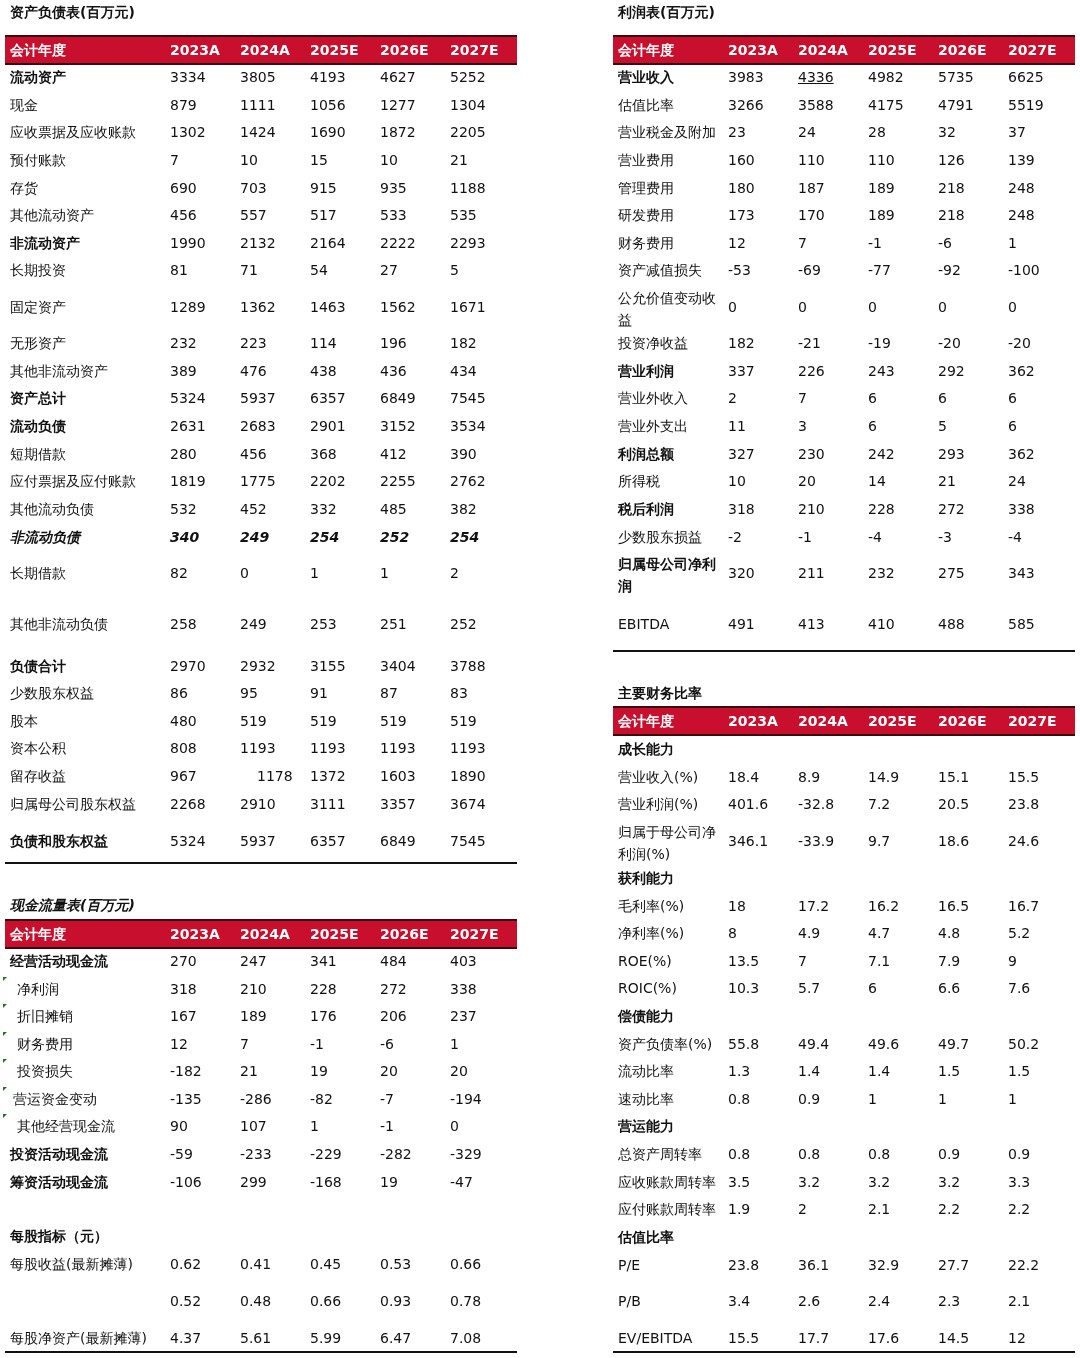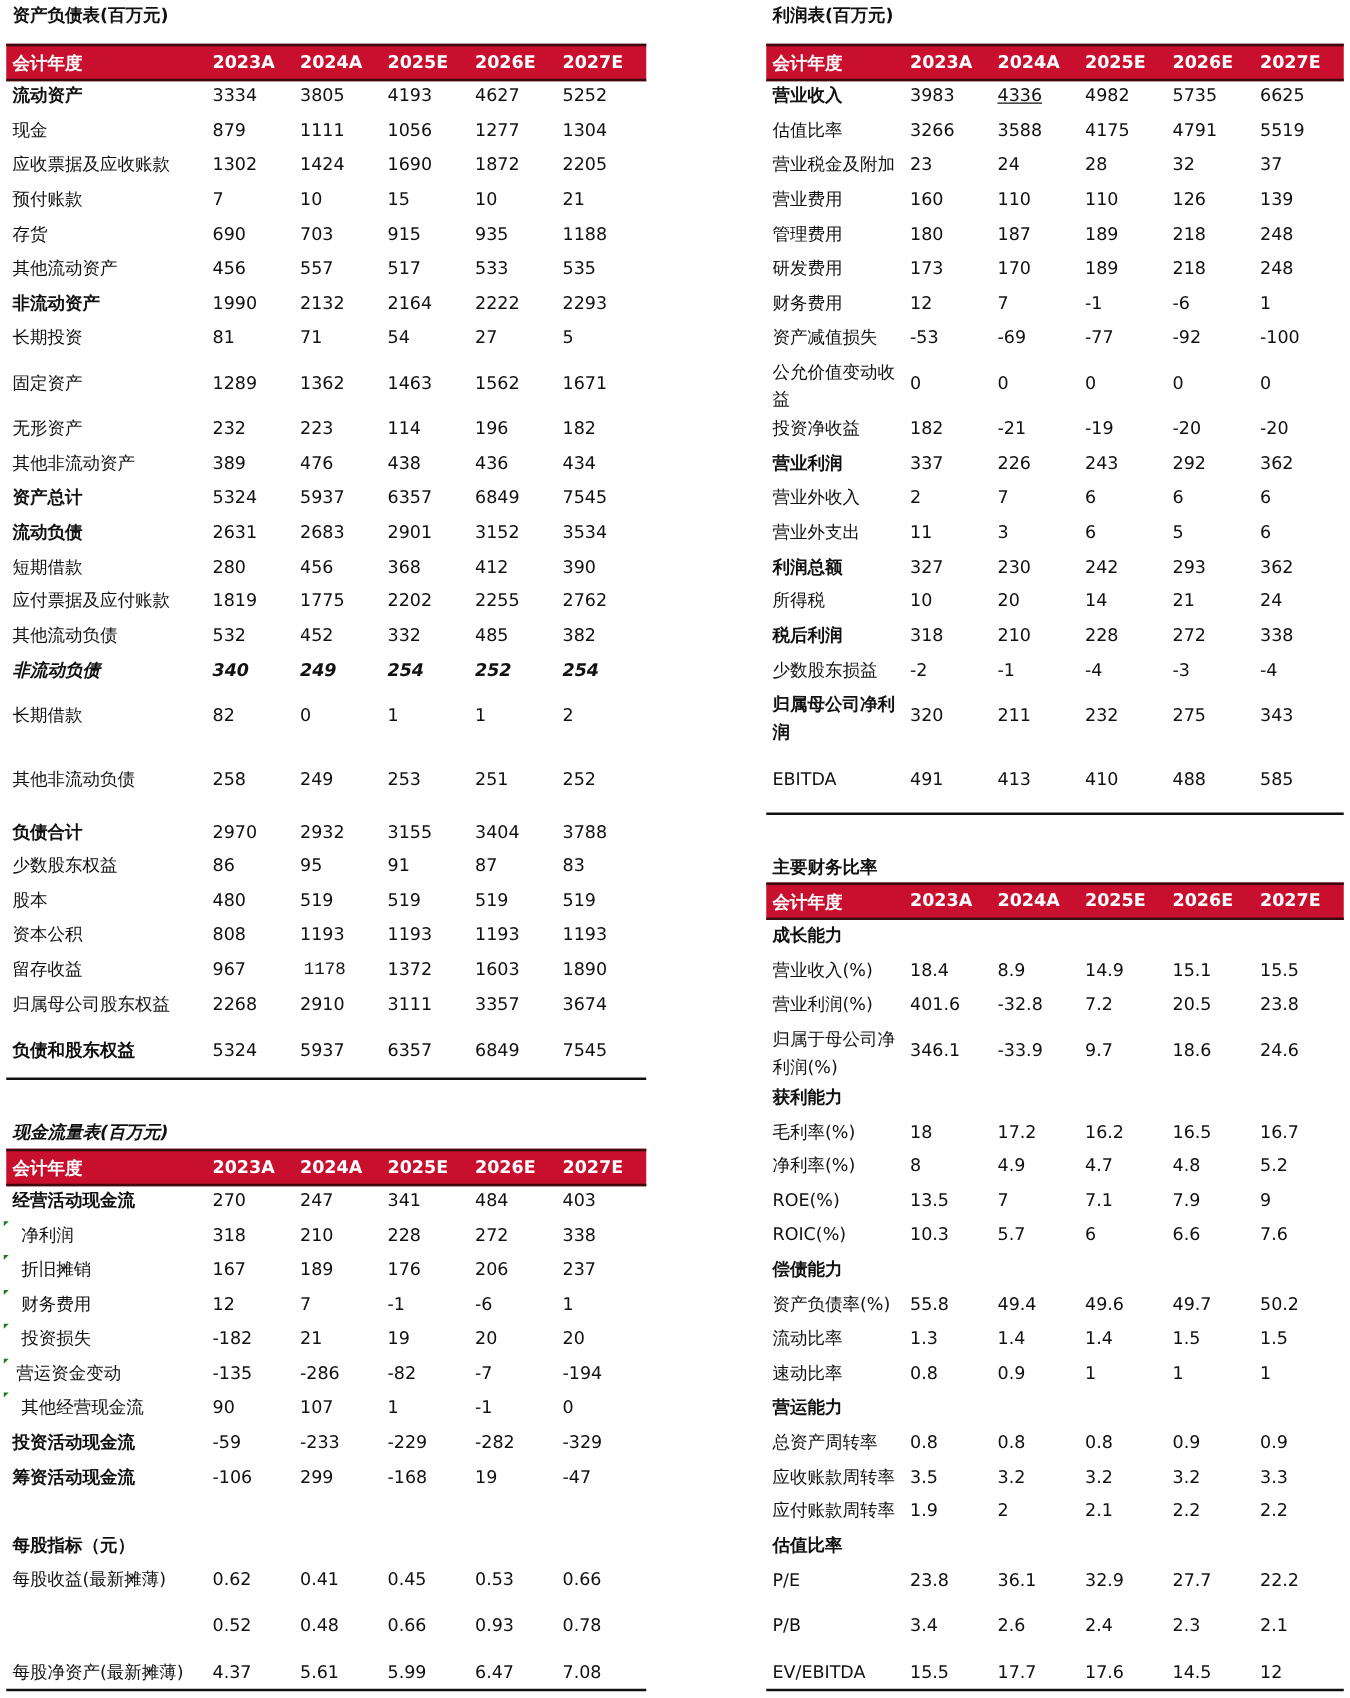--- a/index.html
+++ b/index.html
@@ -219,21 +219,21 @@
         <span class="lbl">资本公积</span>
         <span class="v" style="left: 165px;">808</span>
         <span class="v" style="left: 235px;">1193</span>
         <span class="v" style="left: 305px;">1193</span>
         <span class="v" style="left: 375px;">1193</span>
         <span class="v" style="left: 445px;">1193</span>
       </div>
       <div class="row" style="top: 767px; width: 512px;">
         <span class="lbl">留存收益</span>
         <span class="v" style="left: 165px;">967</span>
-        <span class="v" style="left: 238px; font-family: Liberation Mono, monospace;">1178</span>
+        <span class="v" style="left: 252px;">1178</span>
         <span class="v" style="left: 305px;">1372</span>
         <span class="v" style="left: 375px;">1603</span>
         <span class="v" style="left: 445px;">1890</span>
       </div>
       <div class="row" style="top: 795px; width: 512px;">
         <span class="lbl">归属母公司股东权益</span>
         <span class="v" style="left: 165px;">2268</span>
         <span class="v" style="left: 235px;">2910</span>
         <span class="v" style="left: 305px;">3111</span>
         <span class="v" style="left: 375px;">3357</span>

